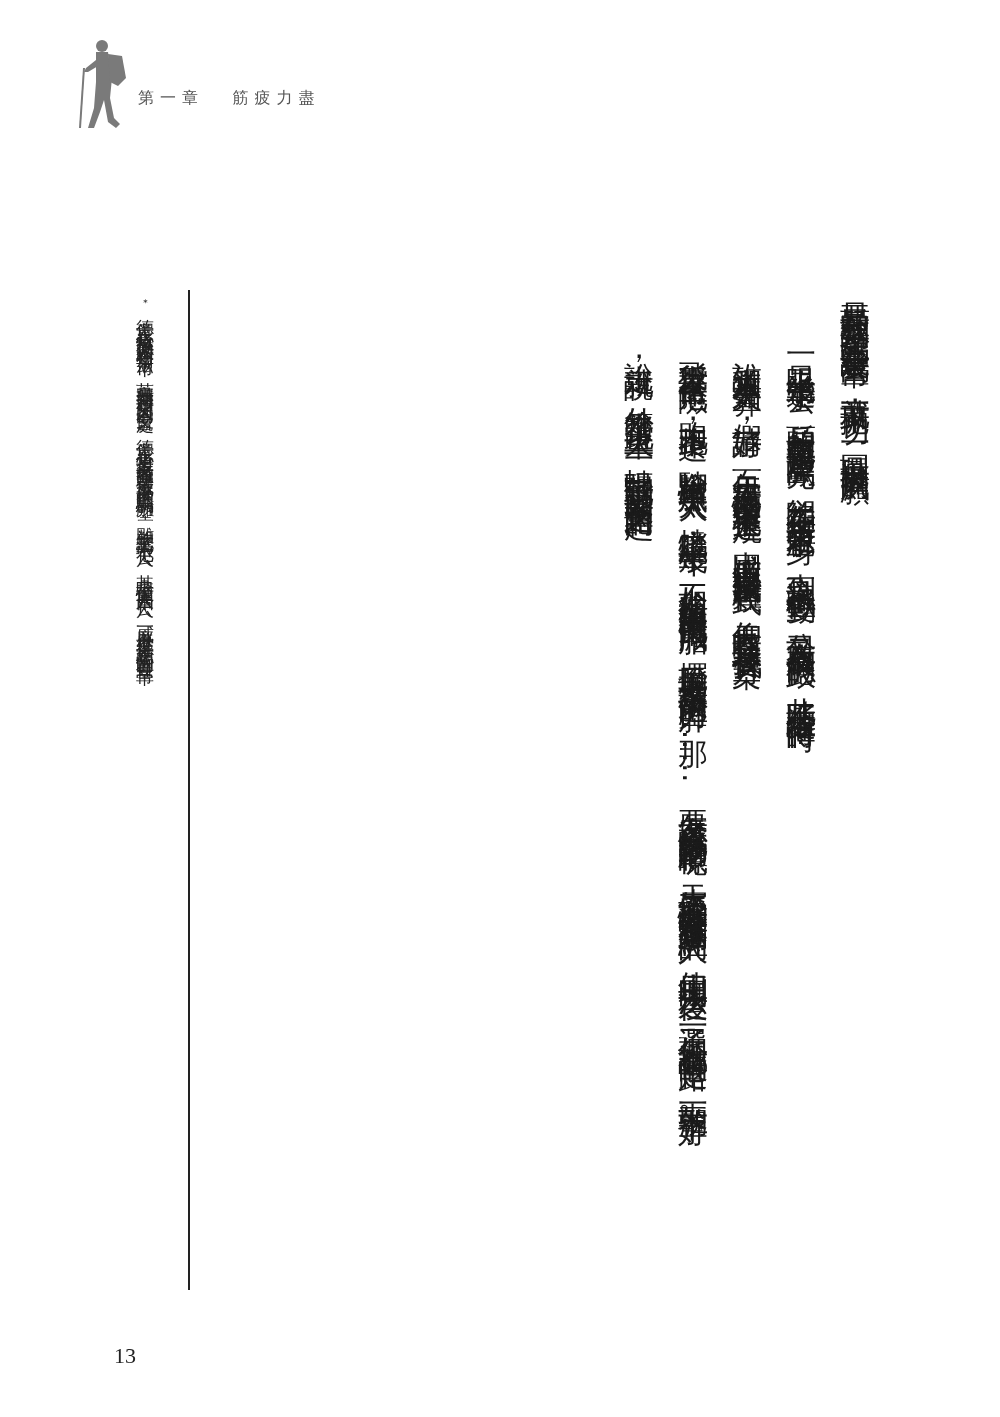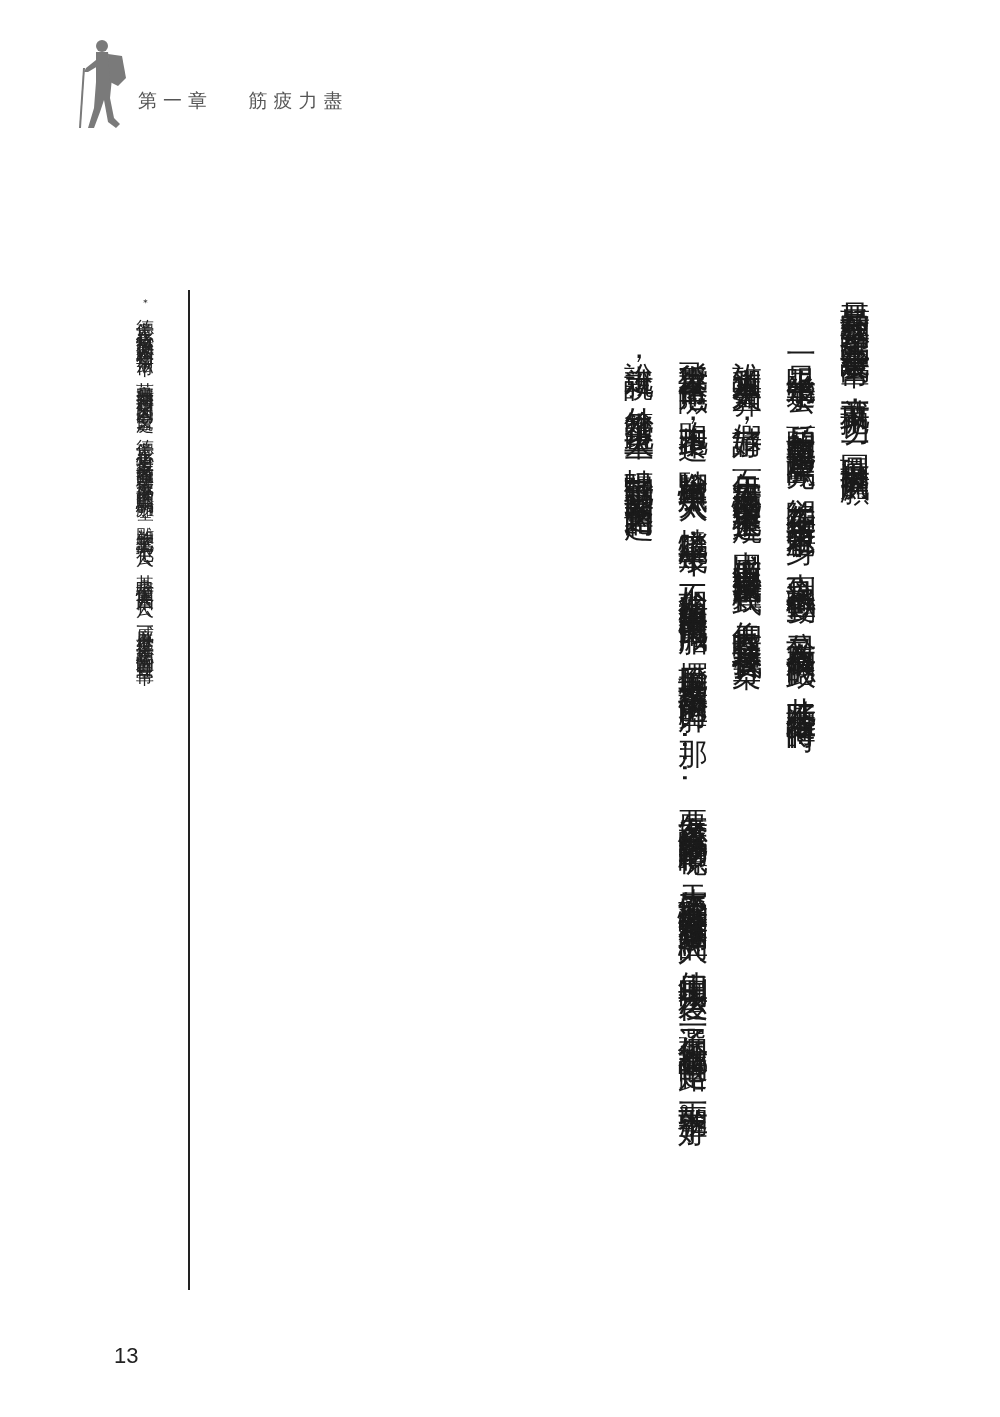--- a/index.html
+++ b/index.html
@@ -1,39 +1,39 @@
 <!DOCTYPE html>
 <html><head>
 <meta charset="utf-8">
 <style>
   html, body { margin:0; padding:0; background:#ffffff; }
   body { width:1000px; height:1417px; position:relative; overflow:hidden; color:#1a1a1a; }
   .header { position:absolute; left:66px; top:38px; height:100px; width:320px; }
   .hiker { position:absolute; left:6px; top:0; width:60px; height:92px; }
-  .chapter { position:absolute; left:72px; top:50px; font-family:Liberation Mono, monospace; font-size:19px; color:#555; letter-spacing:6px; white-space:nowrap; }
+  .chapter { position:absolute; left:72px; top:50px; font-family:Liberation Sans, sans-serif; font-size:16px; color:#555; letter-spacing:6px; white-space:nowrap; }
   .chapter .num { margin-right:18px; }
   .body-text {
     position:absolute; top:278px; right:118px; height:1040px;
     writing-mode:vertical-rl;
     font-family:"DejaVu Sans", sans-serif;
     font-size:30px; line-height:54px; letter-spacing:3.2px;
     color:#1a1a1a;
   }
   .body-text p { margin:0; }
   .body-text p.indent { text-indent:2em; }
   .footnote-rule { position:absolute; left:188px; top:290px; width:2px; height:1000px; background:#222; }
   .footnote {
     position:absolute; top:292px; left:128px; height:1000px;
     writing-mode:vertical-rl;
     font-family:"DejaVu Serif", serif;
     font-size:18px; line-height:34px; letter-spacing:3px;
     color:#222;
   }
   .footnote .mark { font-size:10px; vertical-align:top; }
-  .page-number { position:absolute; left:114px; top:1343px; font-family:Liberation Sans, sans-serif; font-size:22px; color:#222; }
+  .page-number { position:absolute; left:114px; top:1343px; font-family:Liberation Serif, serif; font-size:22px; color:#222; }
 </style>
 </head>
 <body>
 
 <div class="header">
   <svg class="hiker" viewBox="0 0 60 92">
     <g fill="#7a7a7a">
       <circle cx="30" cy="8" r="6"></circle>
       <path d="M24 14 L36 14 L40 40 L38 60 L42 80 L48 86 L44 90 L36 84 L32 62 L28 74 L22 90 L16 90 L22 70 L24 44 Z"></path>
       <path d="M36 16 L50 18 L54 40 L46 48 L38 44 Z"></path>

